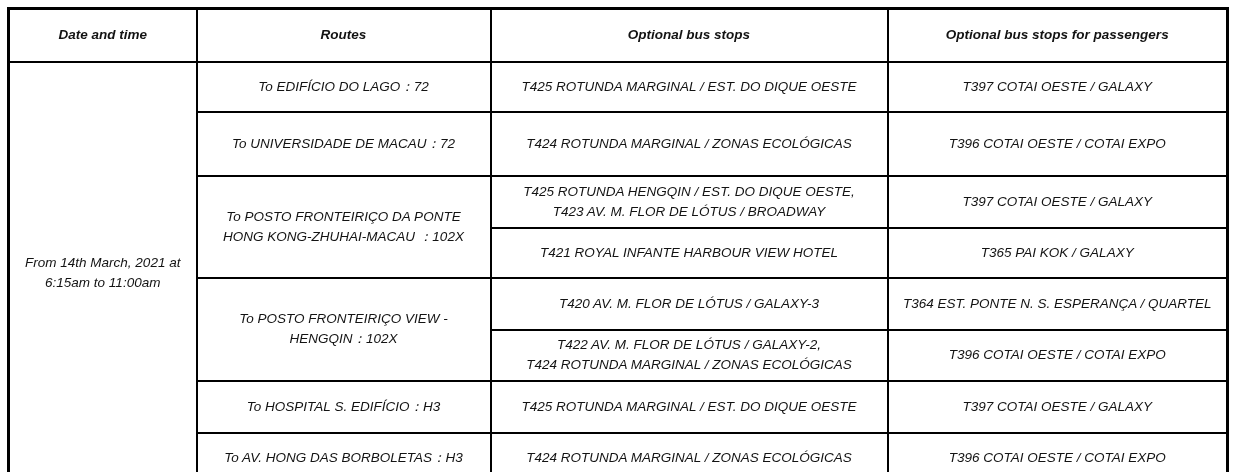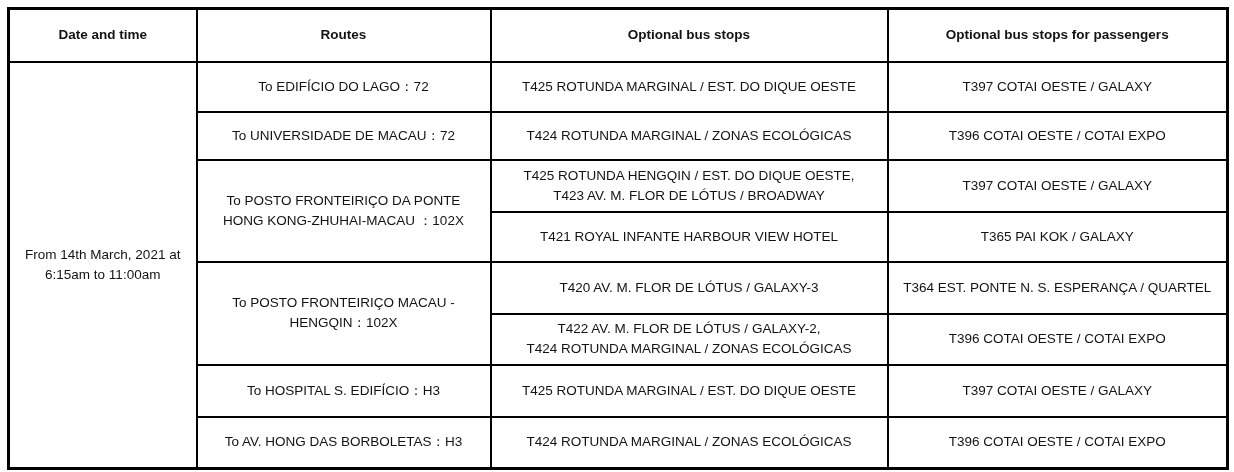--- a/index.html
+++ b/index.html
@@ -21,39 +21,40 @@
     width: 1219px;
     background: #ffffff;
     border: 3px solid #000000;
   }
   table.schedule td, table.schedule th {
     border: 2px solid #000000;
     text-align: center;
     vertical-align: middle;
     padding: 2px 6px;
     font-family: "Liberation Sans", "DejaVu Sans", sans-serif;
+    font-style: italic;
     font-size: 13.5px;
     line-height: 1.45;
     color: #131313;
     white-space: pre-line;
     overflow: hidden;
   }
   table.schedule th {
     font-weight: bold;
     font-size: 13.5px;
   }
   
   col.c1 { width: 188px; }
   col.c2 { width: 294px; }
   col.c3 { width: 397px; }
   col.c4 { width: 340px; }
   
   tr.h-head { height: 53px; }
   tr.h-r1 { height: 50px; }
-  tr.h-r2 { height: 48px; }
+  tr.h-r2 { height: 64px; }
   tr.h-r3a { height: 52px; }
   tr.h-r3b { height: 50px; }
   tr.h-r4a { height: 52px; }
   tr.h-r4b { height: 51px; }
   tr.h-r5 { height: 52px; }
   tr.h-r6 { height: 52px; }
 </style>
 </head>
 <body>
 
@@ -91,21 +92,21 @@
 HONG KONG-ZHUHAI-MACAU ：102X</td>
         <td>T425 ROTUNDA HENGQIN / EST. DO DIQUE OESTE,
 T423 AV. M. FLOR DE LÓTUS / BROADWAY</td>
         <td>T397 COTAI OESTE / GALAXY</td>
       </tr>
       <tr class="h-r3b">
         <td>T421 ROYAL INFANTE HARBOUR VIEW HOTEL</td>
         <td>T365 PAI KOK / GALAXY</td>
       </tr>
       <tr class="h-r4a">
-        <td rowspan="2">To POSTO FRONTEIRIÇO MACAU -
+        <td rowspan="2">To POSTO FRONTEIRIÇO VIEW -
 HENGQIN：102X</td>
         <td>T420 AV. M. FLOR DE LÓTUS / GALAXY-3</td>
         <td>T364 EST. PONTE N. S. ESPERANÇA / QUARTEL</td>
       </tr>
       <tr class="h-r4b">
         <td>T422 AV. M. FLOR DE LÓTUS / GALAXY-2,
 T424 ROTUNDA MARGINAL / ZONAS ECOLÓGICAS</td>
         <td>T396 COTAI OESTE / COTAI EXPO</td>
       </tr>
       <tr class="h-r5">

